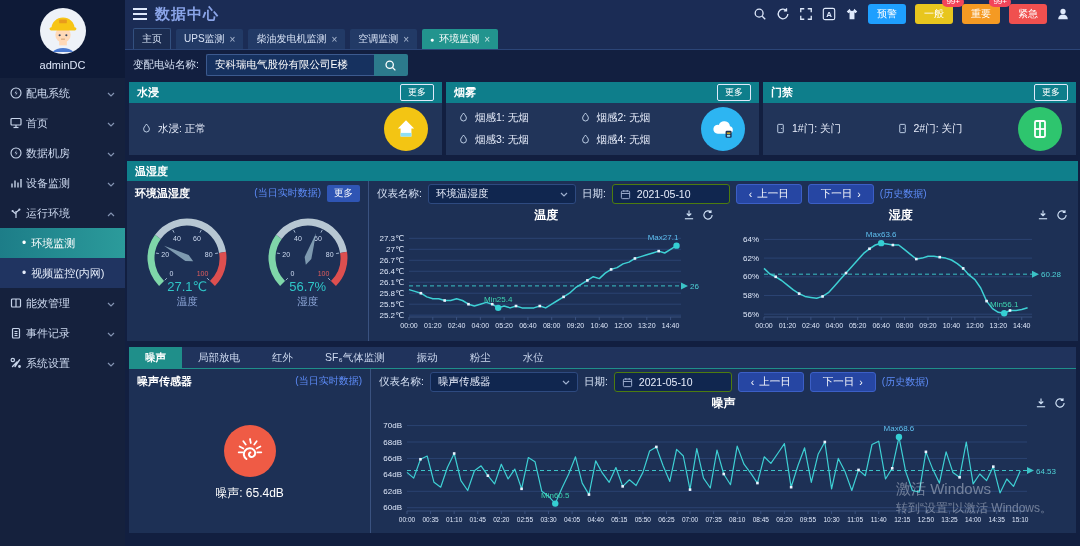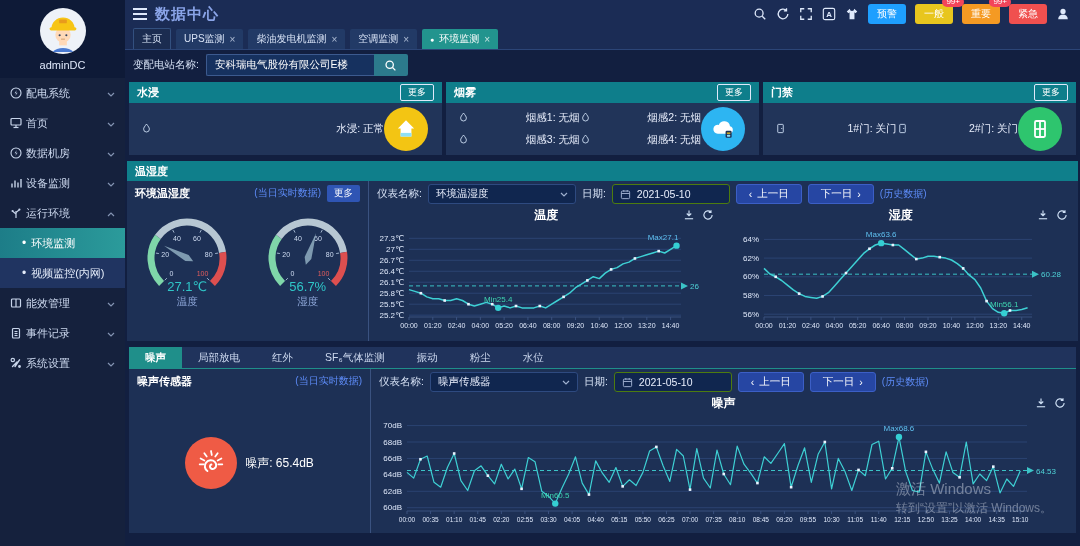--- a/index.html
+++ b/index.html
@@ -42,21 +42,21 @@
   .searchbox button{width:34px;background:#2c7a8c;border:none;border-radius:0 2px 2px 0;cursor:pointer;display:flex;align-items:center;justify-content:center;}
   
   .cards{display:flex;gap:4px;padding:2px 4px 0;flex:none;}
   .card{flex:1;background:#213459;height:73px;display:flex;flex-direction:column;}
   .card-head{height:21px;background:#0e7e8b;display:flex;align-items:center;justify-content:space-between;padding:0 8px;flex:none;}
   .card-title{color:#fff;font-size:11px;font-weight:bold;}
   .more-ghost{background:transparent;border:1px solid #dfe9fb;color:#fff;font-size:9px;padding:1px 7px;border-radius:2px;cursor:pointer;font-family:inherit;}
   .card-body{flex:1;display:flex;align-items:center;padding:0 14px 0 12px;}
   .card-items{flex:1;display:grid;row-gap:8px;}
   .card-items.c2{grid-template-columns:1fr 1fr;}
-  .ci{display:flex;align-items:center;gap:6px;color:#e8eefc;font-size:10.5px;justify-content:space-between;}
+  .ci{display:flex;align-items:center;gap:6px;color:#e8eefc;font-size:10.5px;}
   .bigcircle{width:44px;height:44px;border-radius:50%;display:flex;align-items:center;justify-content:center;flex:none;}
   
   .th-section{margin:6px 2px 0;flex:none;}
   .teal-bar{height:20px;background:#0f7f8b;color:#fff;font-size:11px;font-weight:bold;display:flex;align-items:center;padding:0 8px;}
   .th-body{height:160px;background:#1d3055;display:flex;}
   .gauge-panel{width:242px;border-right:1px solid #3a5280;flex:none;display:flex;flex-direction:column;}
   .panel-head{height:24px;display:flex;align-items:center;gap:6px;padding:0 8px;flex:none;}
   .p-title{color:#fff;font-size:11px;font-weight:bold;flex:1;}
   .rt{color:#5d8bf7;font-size:10px;}
   .more-blue{background:#2f55b4;border:none;color:#fff;font-size:9.5px;padding:2px 7px;border-radius:2px;cursor:pointer;font-family:inherit;}
@@ -77,21 +77,21 @@
   .chartbox{flex:1;position:relative;min-width:0;}
   .c-title{text-align:center;color:#fff;font-size:12px;font-weight:bold;height:16px;}
   .mini-icons{position:absolute;top:2px;right:10px;display:flex;gap:7px;}
   
   .noise-section{margin:6px 4px 0;flex:none;}
   .env-tabs{height:22px;background:#20335c;display:flex;align-items:stretch;border-bottom:1px solid #1f8f8a;}
   .etab{display:flex;align-items:center;padding:0 16px;color:#cdd9ef;font-size:10.5px;cursor:pointer;}
   .etab.active{background:#1f8f8a;color:#fff;font-weight:bold;}
   .ns-body{height:164px;background:#1d3055;display:flex;}
   .noise-panel{width:242px;border-right:1px solid #3a5280;flex:none;display:flex;flex-direction:column;}
-  .noise-center{flex:1;display:flex;align-items:center;justify-content:center;gap:8px;}
+  .noise-center{flex:1;display:flex;flex-direction:column;align-items:center;justify-content:center;gap:8px;}
   .noise-circle{width:52px;height:52px;border-radius:50%;background:#ef5b45;display:flex;align-items:center;justify-content:center;}
   .noise-val{color:#fff;font-size:12px;}
   .ns-right{flex:1;display:flex;flex-direction:column;position:relative;min-width:0;}
   .watermark{position:absolute;right:24px;bottom:16px;color:rgba(230,235,245,.42);pointer-events:none;text-align:left;}
   .watermark .wm1{font-size:15px;}
   .watermark .wm2{font-size:12px;margin-top:1px;}
   text{font-family:"Liberation Sans","DejaVu Sans",sans-serif;}
 </style>
 </head>
 <body>

